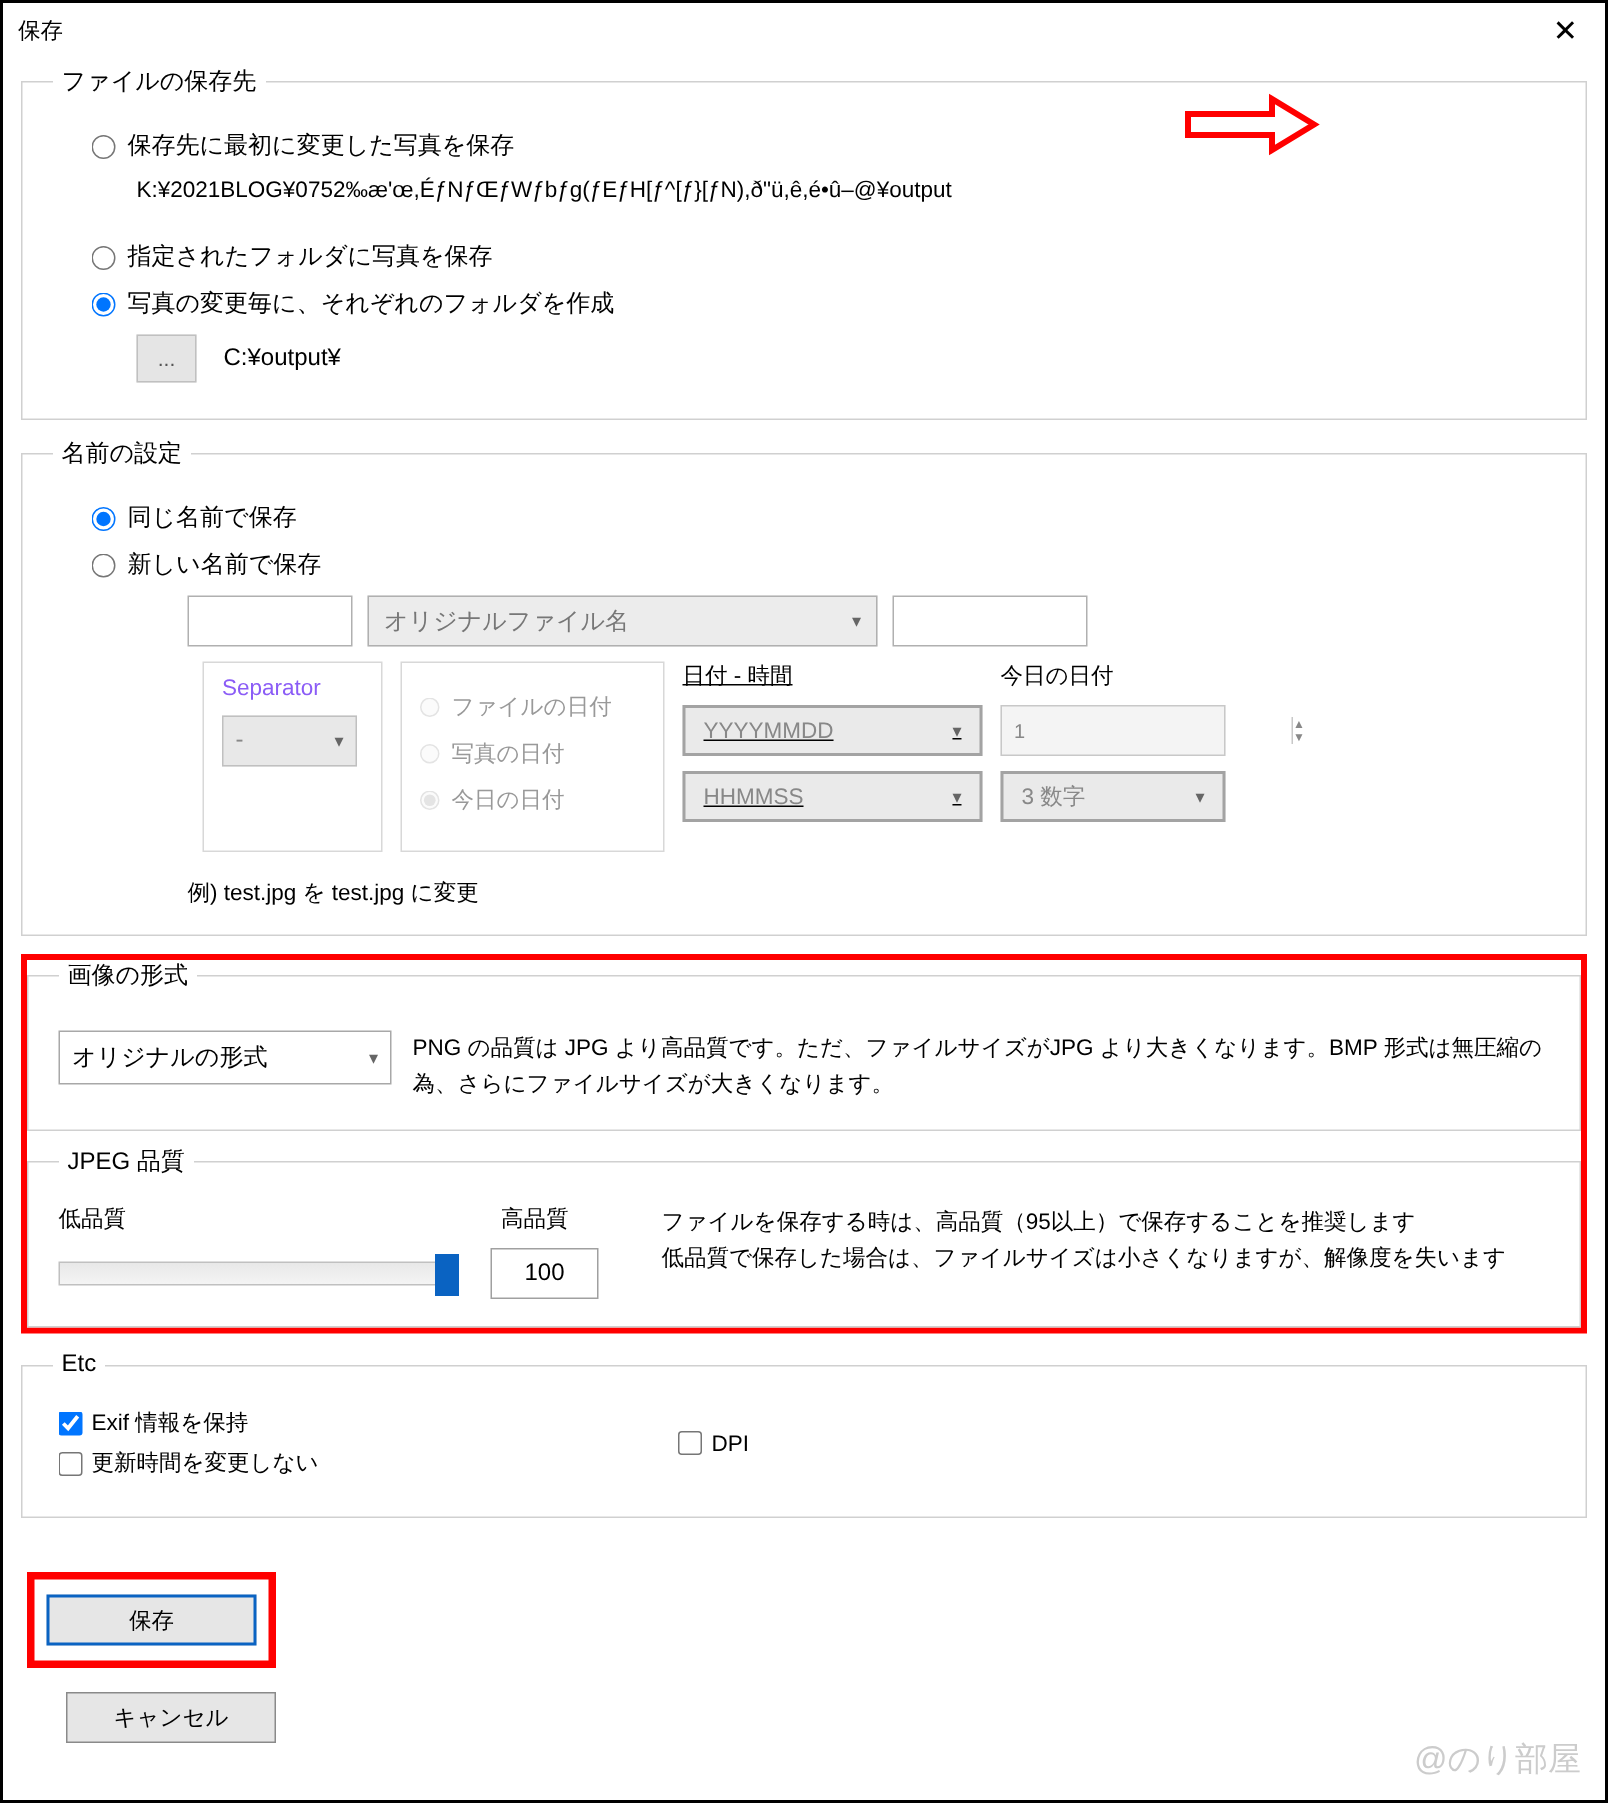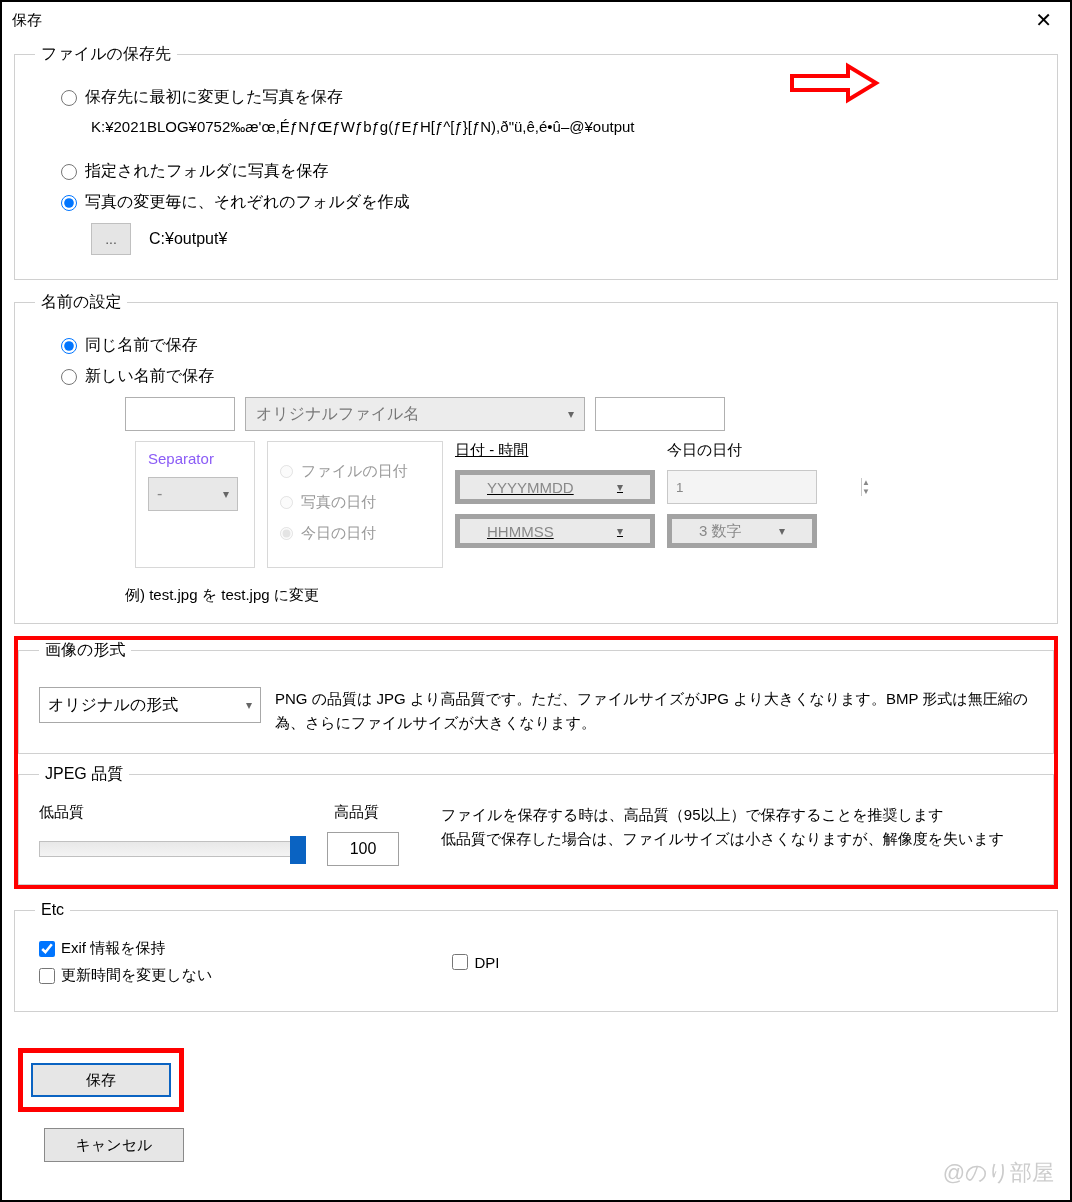--- a/index.html
+++ b/index.html
@@ -119,25 +119,25 @@
   align-items: center;
   gap: 8px;
   color: #999;
   margin: 12px 0;
   font-size: 15px;
 }
 .disabled-radio input { opacity: 0.6; }
 .soft-combo {
   height: 34px;
   background: #eaeaea;
-  border: 5px solid #a3a3a3;
+  border: 2px solid #a3a3a3;
   display: flex;
   align-items: center;
   justify-content: space-between;
-  padding: 0 27px;
+  padding: 0 12px;
   color: #888;
   font-size: 15px;
   margin-bottom: 10px;
 }
 .start-row {
   display: flex;
   align-items: center;
   border: 1px solid #c8c8c8;
   height: 34px;
   background: #f4f4f4;

